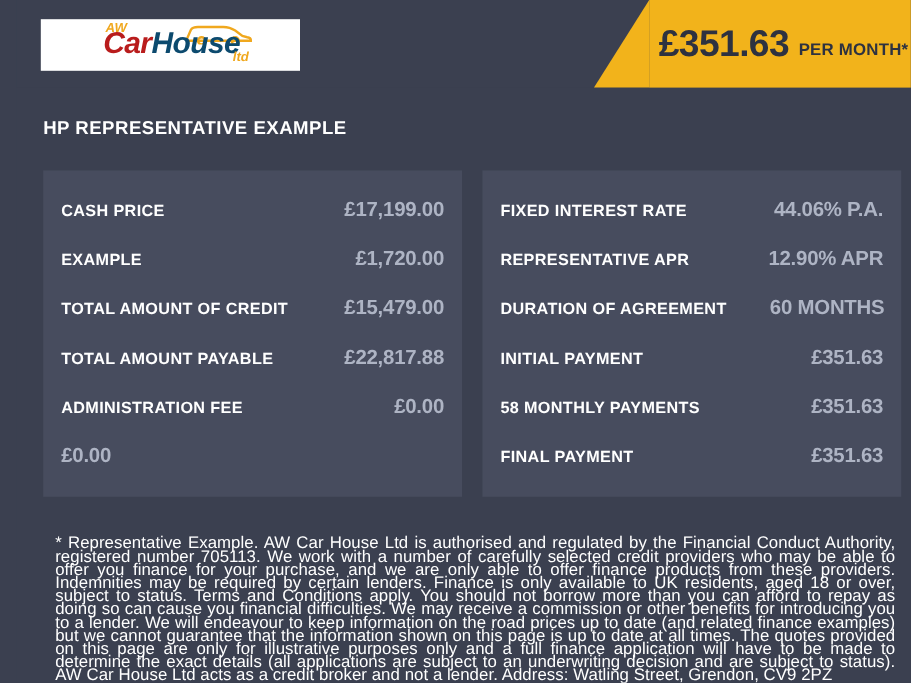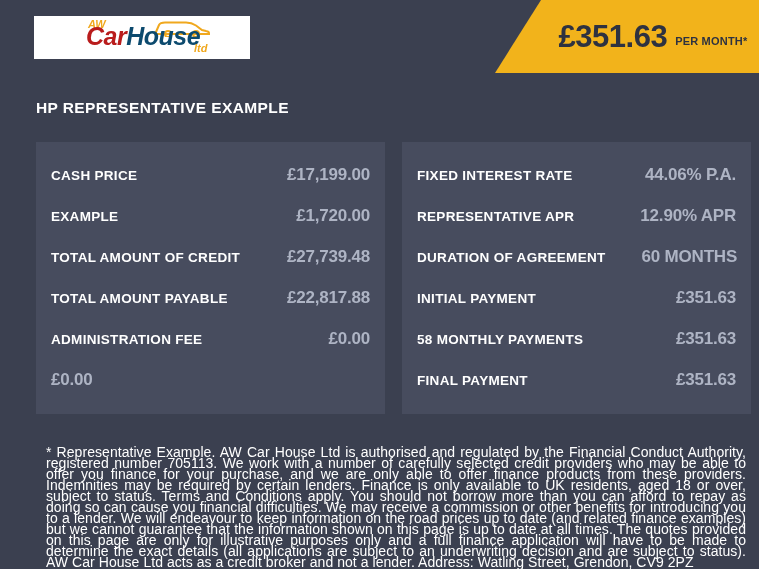--- a/index.html
+++ b/index.html
@@ -93,21 +93,21 @@
     border-color: transparent transparent #f2b31b transparent;
   }
   .price-amount {
     font-size: 31px;
     font-weight: bold;
     color: #2e3240;
     letter-spacing: -0.5px;
     line-height: 1;
   }
   .price-per {
-    font-size: 11px;
+    font-size: 14px;
     font-weight: bold;
     color: #2e3240;
     margin-left: 8px;
     letter-spacing: 0.2px;
     position: relative;
     top: 4px;
     text-align: right;
   }
 
   
@@ -205,21 +205,21 @@
       <div class="row">
         <span class="row-label">CASH PRICE</span>
         <span class="row-value">£17,199.00</span>
       </div>
       <div class="row">
         <span class="row-label">EXAMPLE</span>
         <span class="row-value">£1,720.00</span>
       </div>
       <div class="row">
         <span class="row-label">TOTAL AMOUNT OF CREDIT</span>
-        <span class="row-value">£27,739.48</span>
+        <span class="row-value">£15,479.00</span>
       </div>
       <div class="row">
         <span class="row-label">TOTAL AMOUNT PAYABLE</span>
         <span class="row-value">£22,817.88</span>
       </div>
       <div class="row">
         <span class="row-label">ADMINISTRATION FEE</span>
         <span class="row-value">£0.00</span>
       </div>
       <div class="row">

